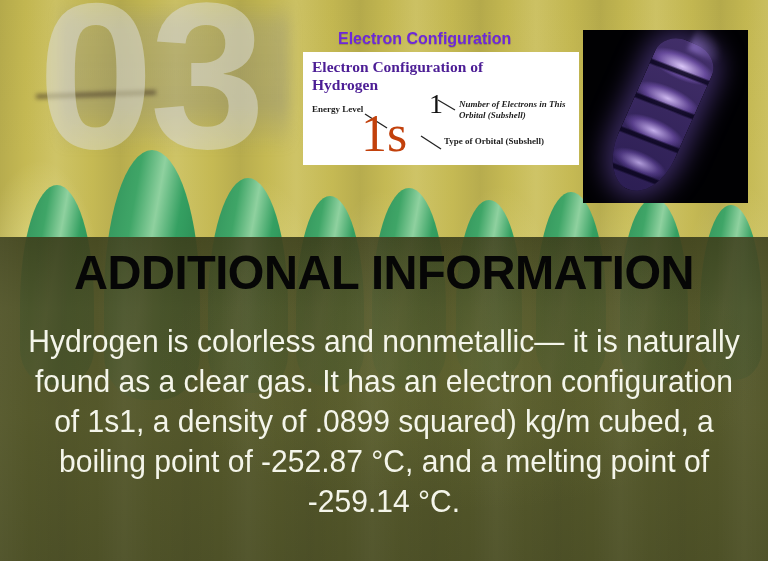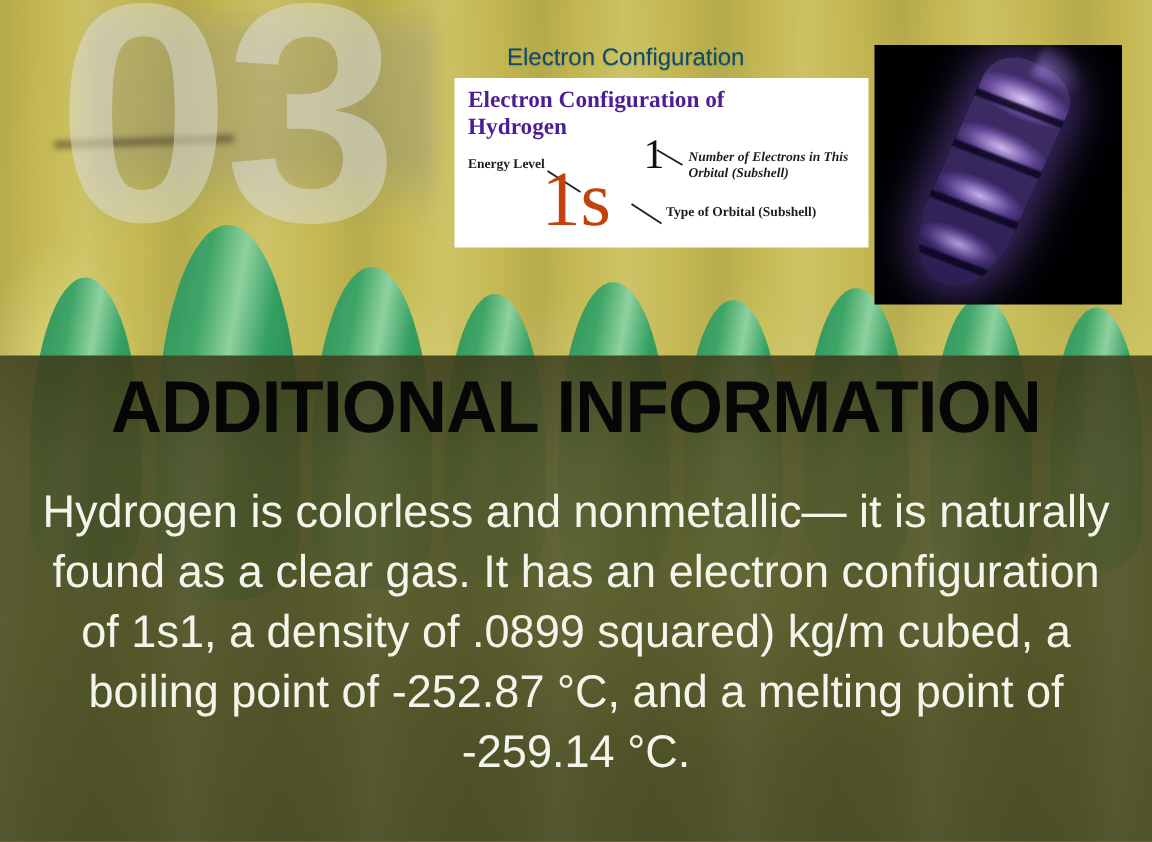--- a/index.html
+++ b/index.html
@@ -92,22 +92,22 @@
     font-weight: bold;
     line-height: 1;
     letter-spacing: -4px;
     color: rgba(180,180,175,.34);
     user-select: none;
   }
 
   
   .caption {
     position: absolute;
-    color: #0c4a6e;
-    font-weight: normal;
+    color: #6d28d9;
+    font-weight: bold;
     font-size: 16px;
     text-shadow: 0 1px 1px rgba(0,0,0,.18);
     white-space: nowrap;
   }
   .caption.top    { left: 338px; top: 30px; }
   .caption.bottom { left: 318px; top: 175px; }
 
   
   .diagram {
     position: absolute;

